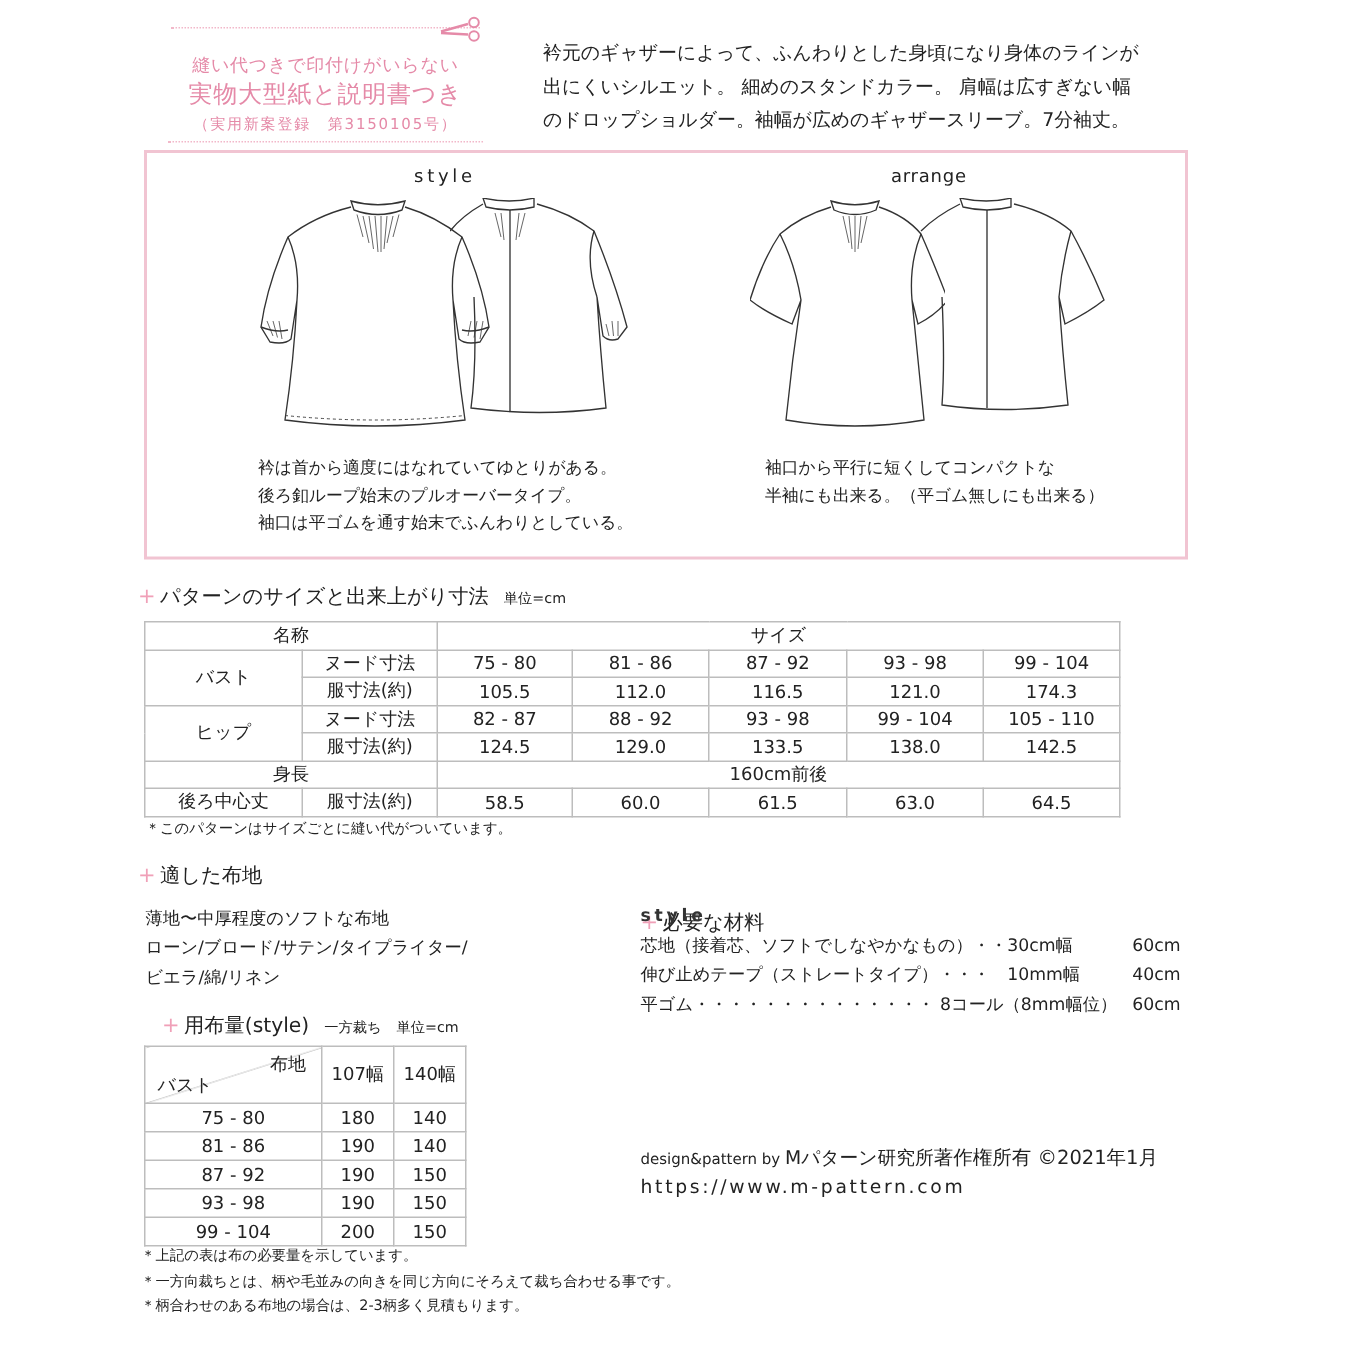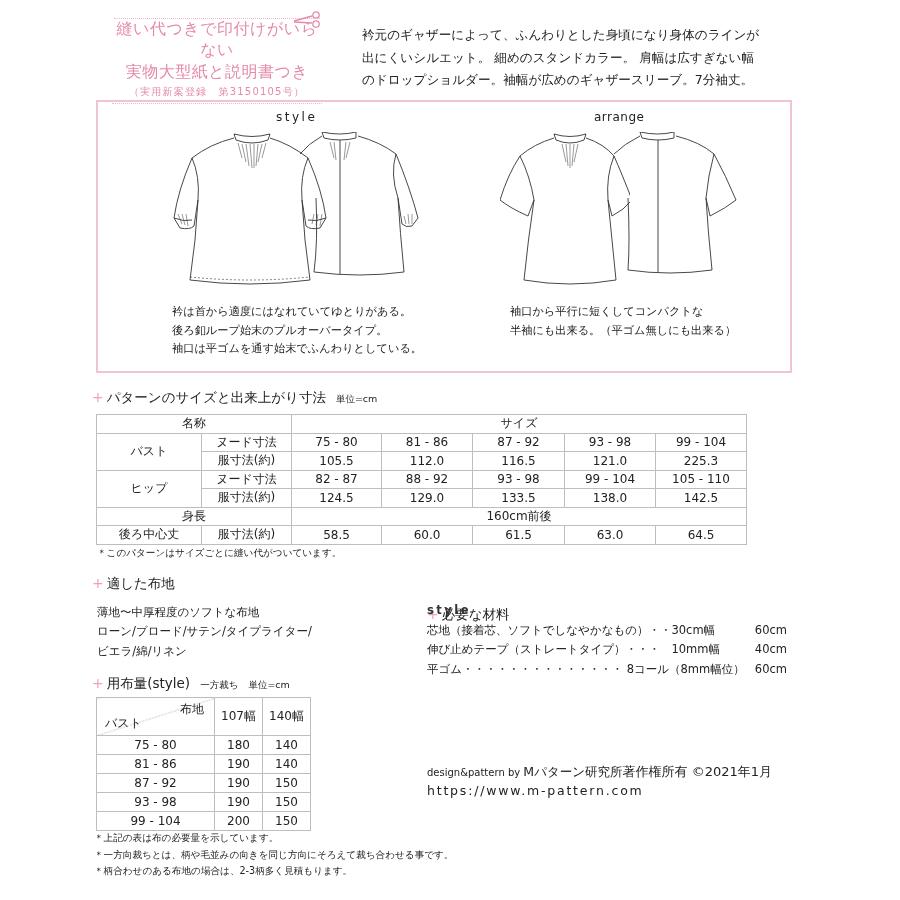--- a/index.html
+++ b/index.html
@@ -1,21 +1,21 @@
 <!DOCTYPE html>
 <html><head>
 <meta charset="utf-8">
 <style>
   * { box-sizing: border-box; margin: 0; padding: 0; }
   html, body { width: 900px; height: 900px; background: #ffffff; overflow: hidden; }
   body { position: relative; font-family: "DejaVu Sans", "Liberation Sans", sans-serif; color: #222; }
 
   .badge { position: absolute; left: 112px; top: 18px; width: 210px; text-align: center; color: #e58aa8; }
   .badge .dots { border-top: 1px dotted #f2b8c9; height: 0; margin: 0 2px; }
-  .badge .l1 { font-size: 16px; margin-top: 0; letter-spacing: 0.5px; }
+  .badge .l1 { font-size: 12px; margin-top: 16px; letter-spacing: 0.5px; }
   .badge .l2 { font-size: 16px; margin-top: 1px; letter-spacing: 0.5px; }
   .badge .l3 { font-size: 10px; margin-top: 2px; letter-spacing: 1.2px; text-align: center; }
   .badge .bottom-dots { border-top: 1px dotted #f2b8c9; margin-top: 4px; }
   .scissors { position: absolute; left: 292px; top: 10px; width: 30px; height: 18px; }
 
   .intro { position: absolute; left: 362px; top: 24px; width: 440px; font-size: 12.6px; line-height: 22.5px; color: #222; }
 
   .style-box { position: absolute; left: 96px; top: 100px; width: 696px; height: 273px; border: 2px solid #f1c4d2; }
   .fig-title { position: absolute; font-size: 12px; letter-spacing: 2.5px; color: #222; }
   .fig-caption { position: absolute; font-size: 11.2px; line-height: 18.5px; color: #222; }
@@ -174,21 +174,21 @@
     <td>87 - 92</td>
     <td>93 - 98</td>
     <td>99 - 104</td>
   </tr>
   <tr>
     <td>服寸法(約)</td>
     <td>105.5</td>
     <td>112.0</td>
     <td>116.5</td>
     <td>121.0</td>
-    <td>225.3</td>
+    <td>174.3</td>
   </tr>
   <tr>
     <td rowspan="2">ヒップ</td>
     <td>ヌード寸法</td>
     <td>82 - 87</td>
     <td>88 - 92</td>
     <td>93 - 98</td>
     <td>99 - 104</td>
     <td>105 - 110</td>
   </tr>
@@ -219,21 +219,21 @@
 
 <div class="sec-head" style="left:92px; top:575px;">
   <span class="plus">+</span><span>適した布地</span>
 </div>
 <div class="fabric-list">
   <div>薄地〜中厚程度のソフトな布地</div>
   <div>ローン/ブロード/サテン/タイプライター/</div>
   <div>ビエラ/綿/リネン</div>
 </div>
 
-<div class="sec-head" style="left:92px; top:675px;">
+<div class="sec-head" style="left:108px; top:675px;">
   <span class="plus">+</span><span>用布量(style)</span><span class="sub">一方裁ち</span><span class="sub">単位=cm</span>
 </div>
 
 <table class="cloth">
   <colgroup>
       <col style="width:118px">
       <col style="width:48px">
       <col style="width:48px">
     </colgroup>
   <tbody>

